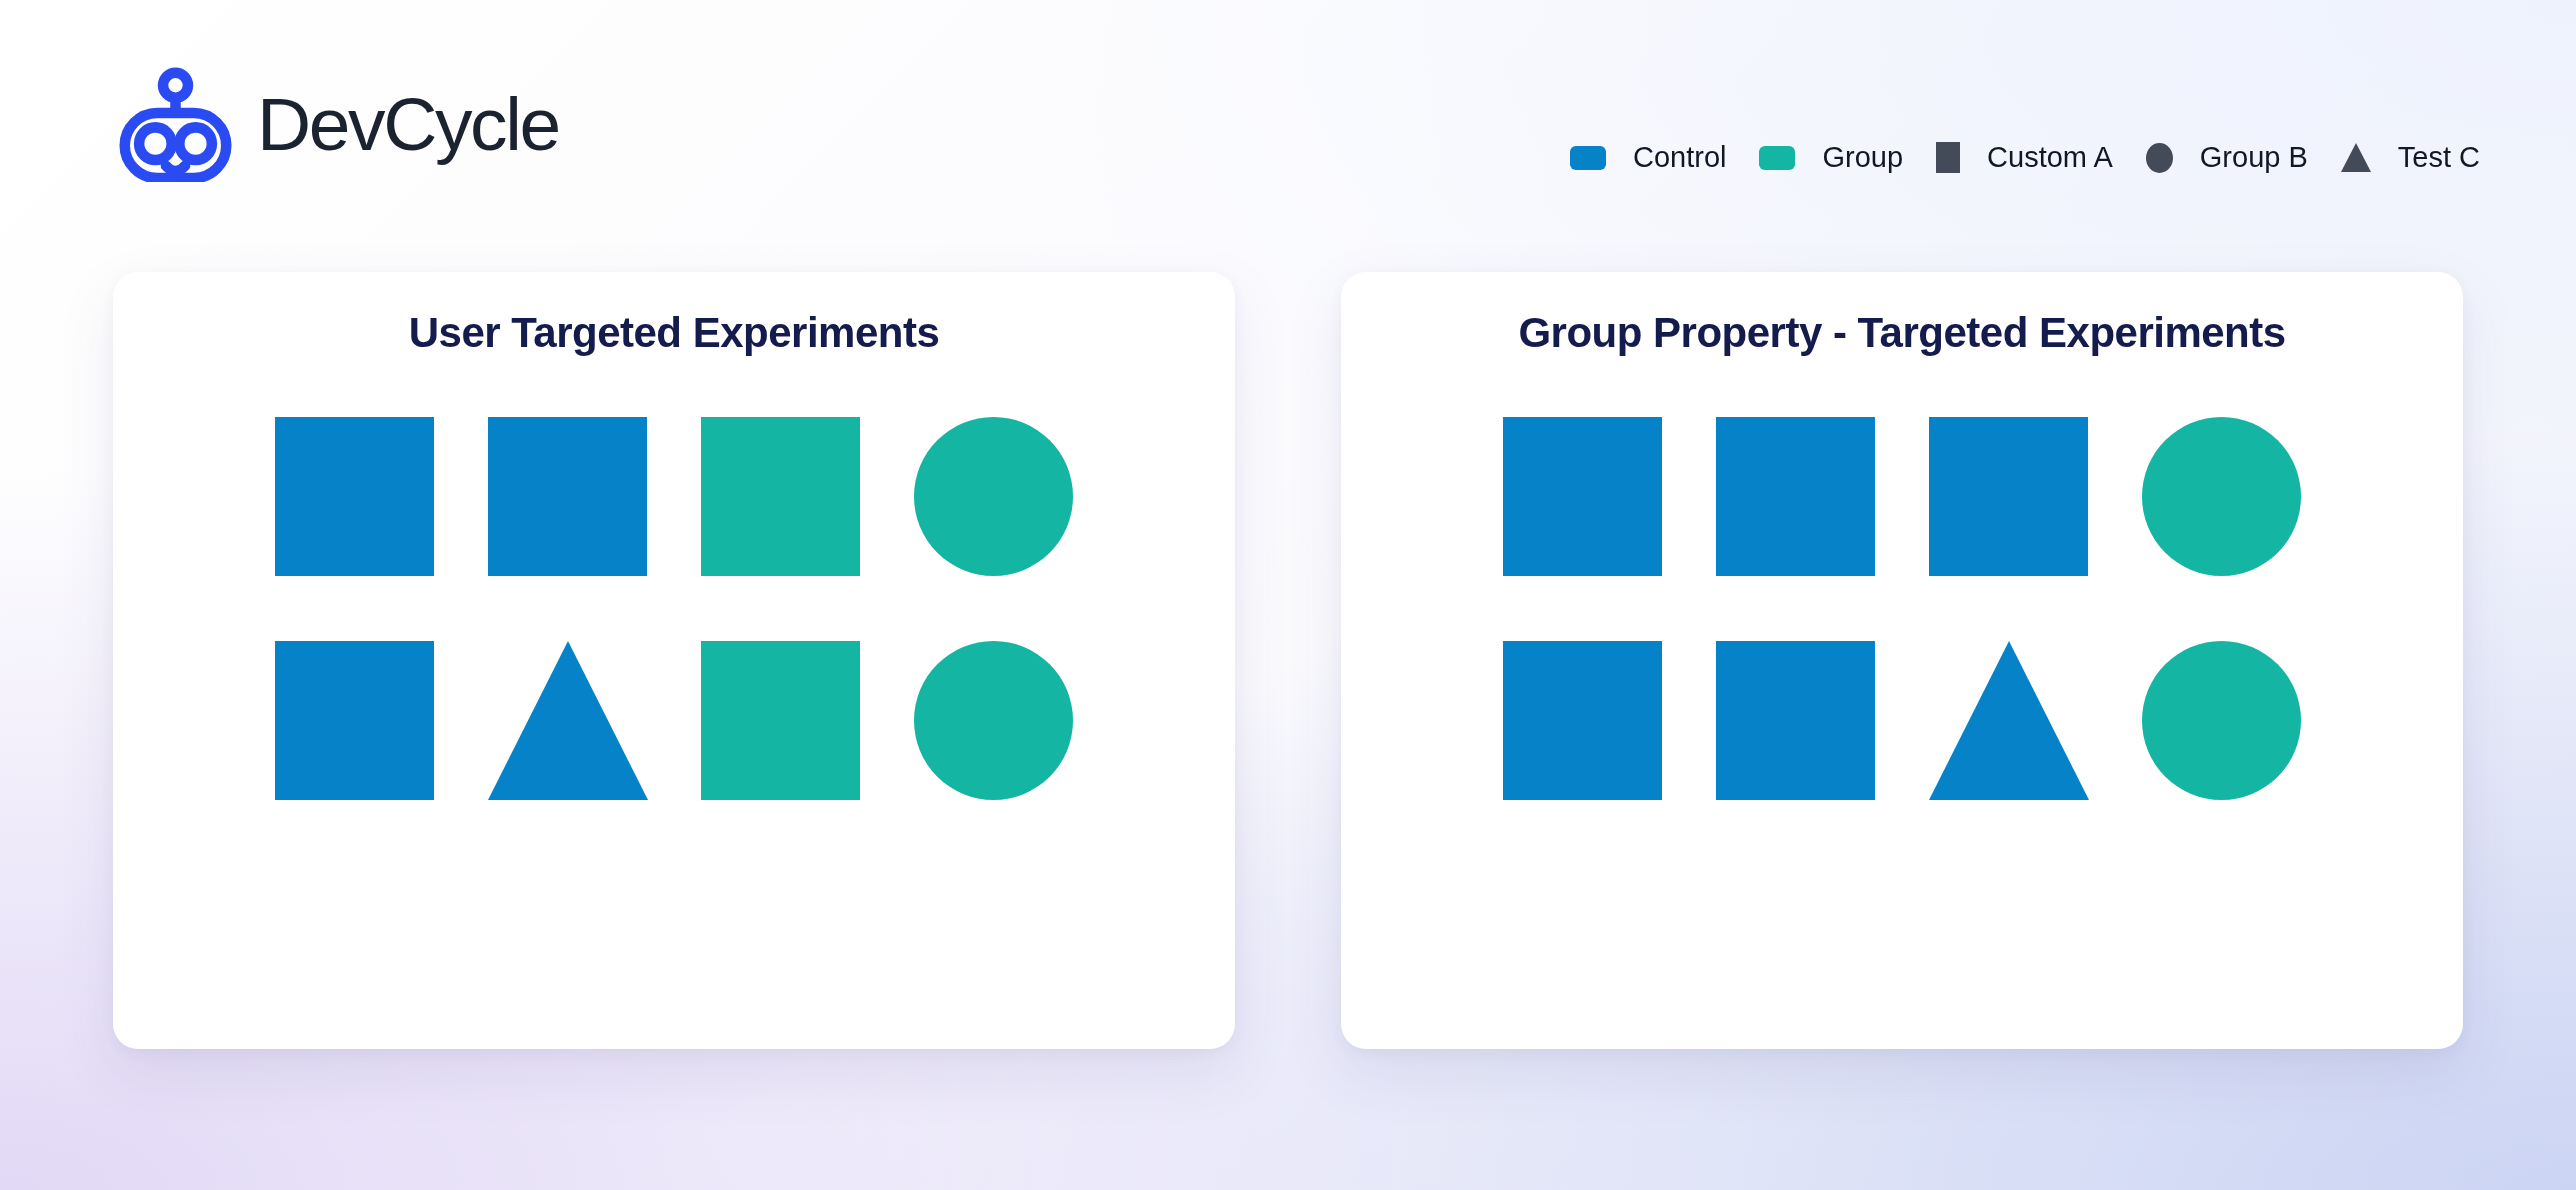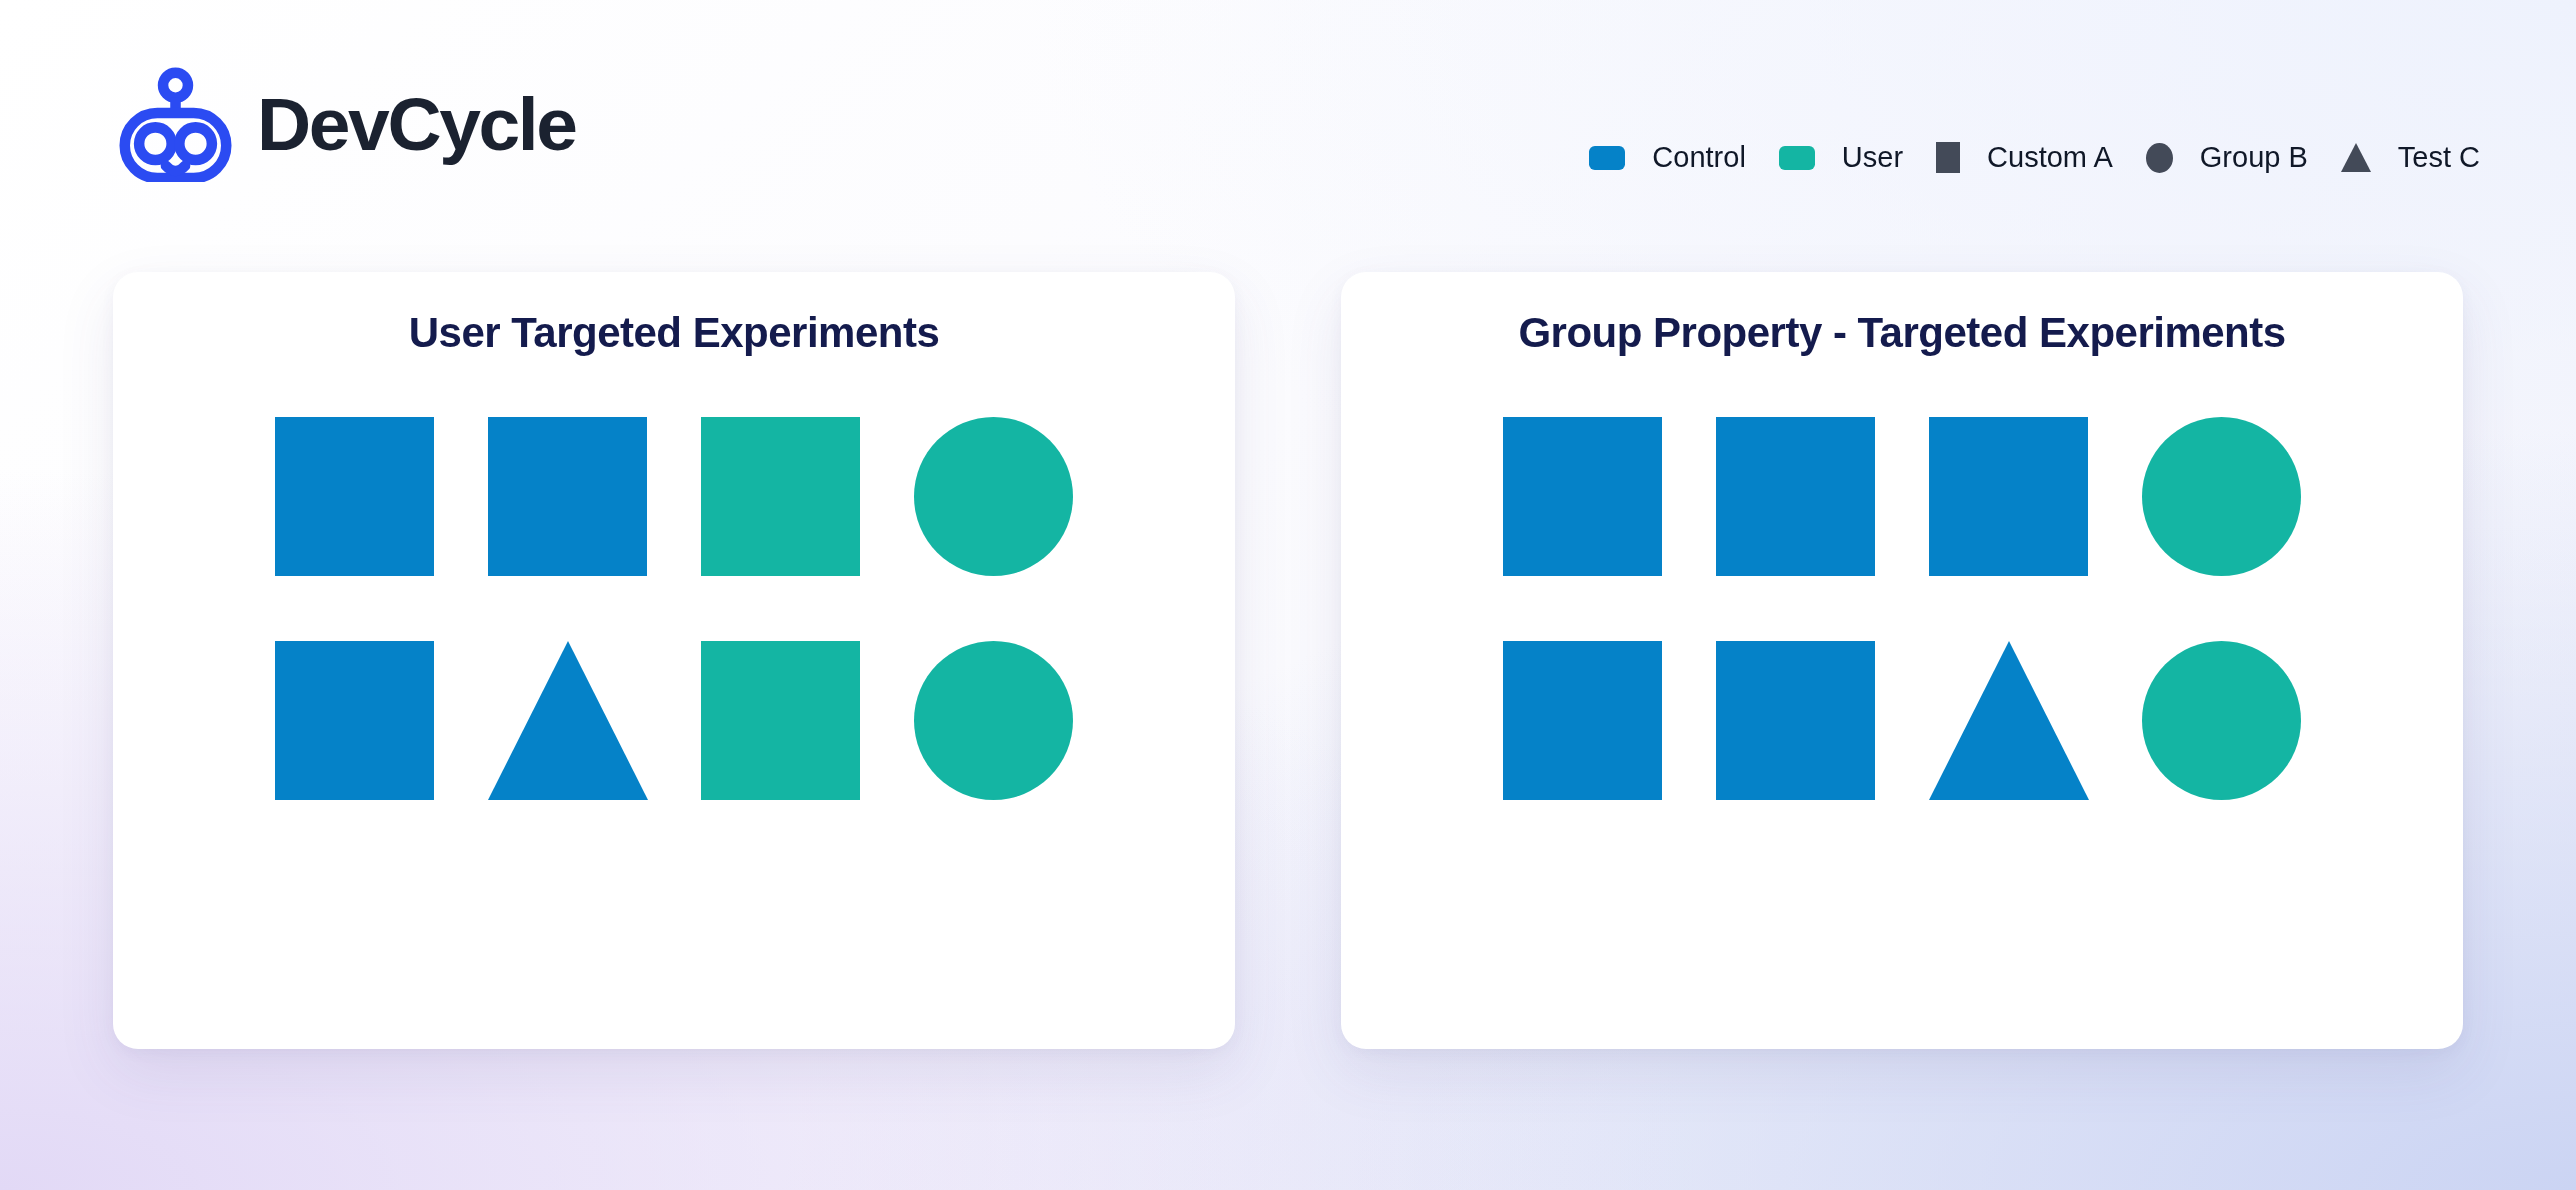--- a/index.html
+++ b/index.html
@@ -32,21 +32,21 @@
   .logo-block {
     position:absolute;
     left:119px; top:67px;
     display:flex;
     align-items:center;
     gap:25px;
   }
   .logo-mark { width:113px; height:115px; display:block; }
   .logo-word {
     font-size:75px;
-    font-weight:700;
+    font-weight:400;
     letter-spacing:-2.4px;
     color:#1b2230;
     line-height:1;
     white-space:nowrap;
   }
 
   
   .legend {
     position:absolute;
     right:96px; top:142px;
@@ -151,21 +151,21 @@
 
   <div class="legend">
 
     <div class="legend-item">
       <span class="sw-rect" style="background:#0582c8"></span>
       <span class="legend-label">Control</span>
     </div>
 
     <div class="legend-item">
       <span class="sw-rect" style="background:#14b5a3"></span>
-      <span class="legend-label">User</span>
+      <span class="legend-label">Group</span>
     </div>
 
     <div class="legend-item">
       <span class="sw-square" style="background:#434a58"></span>
       <span class="legend-label">Custom A</span>
     </div>
 
     <div class="legend-item">
       <span class="sw-circle" style="background:#434a58"></span>
       <span class="legend-label">Group B</span>

